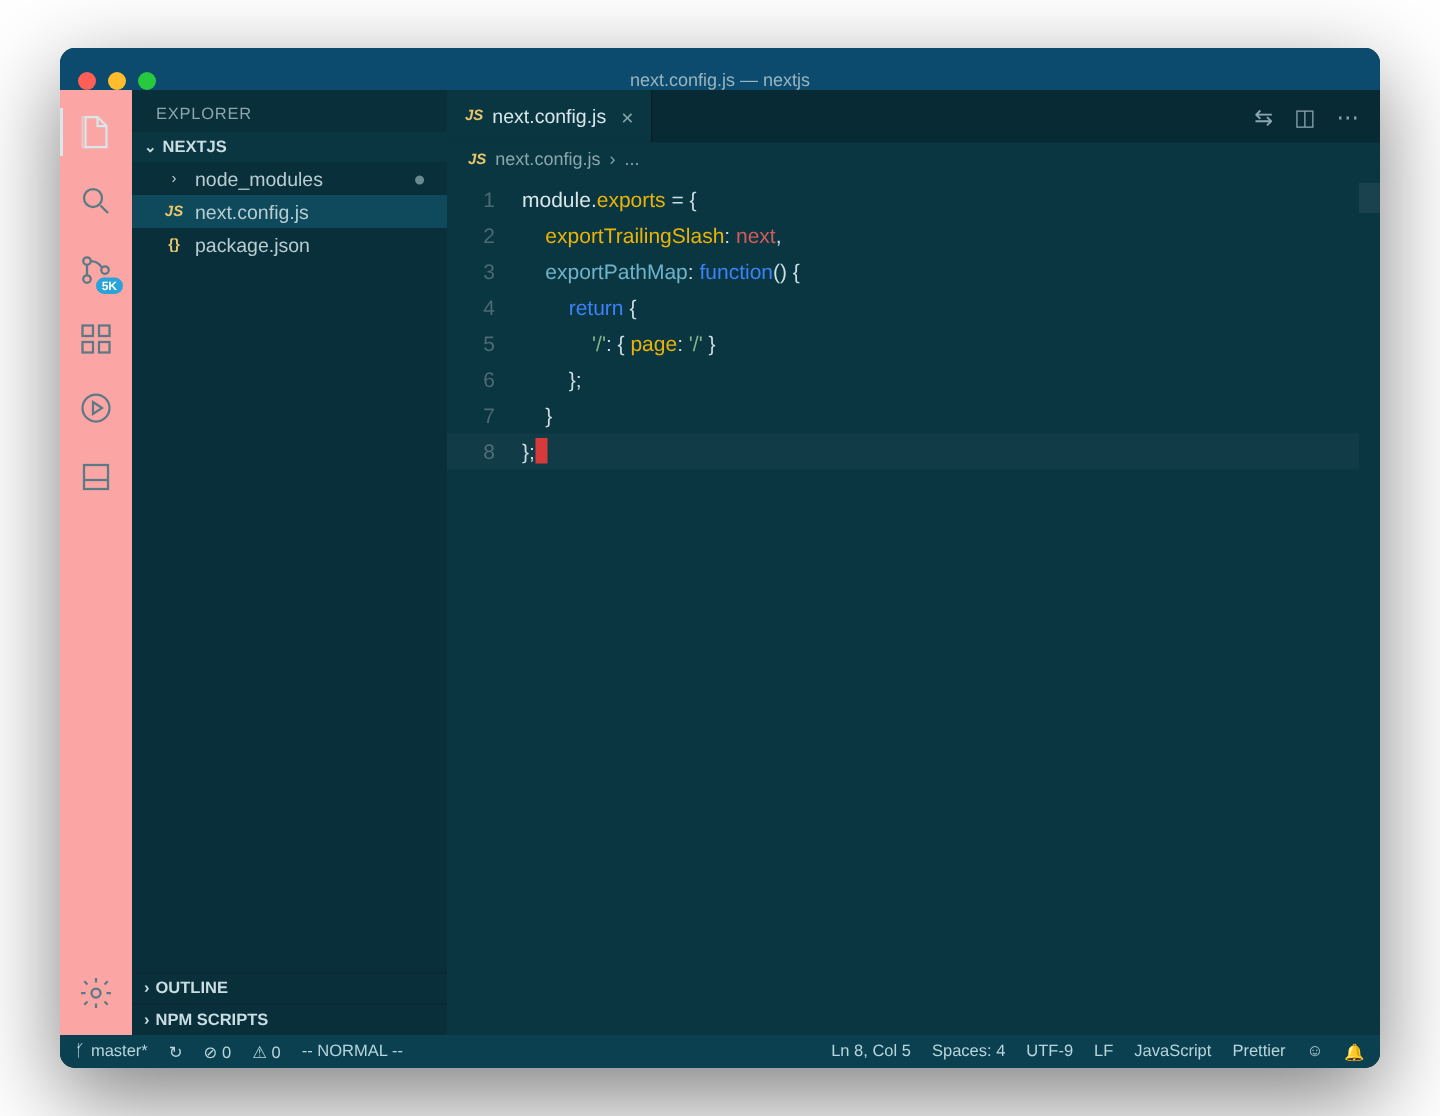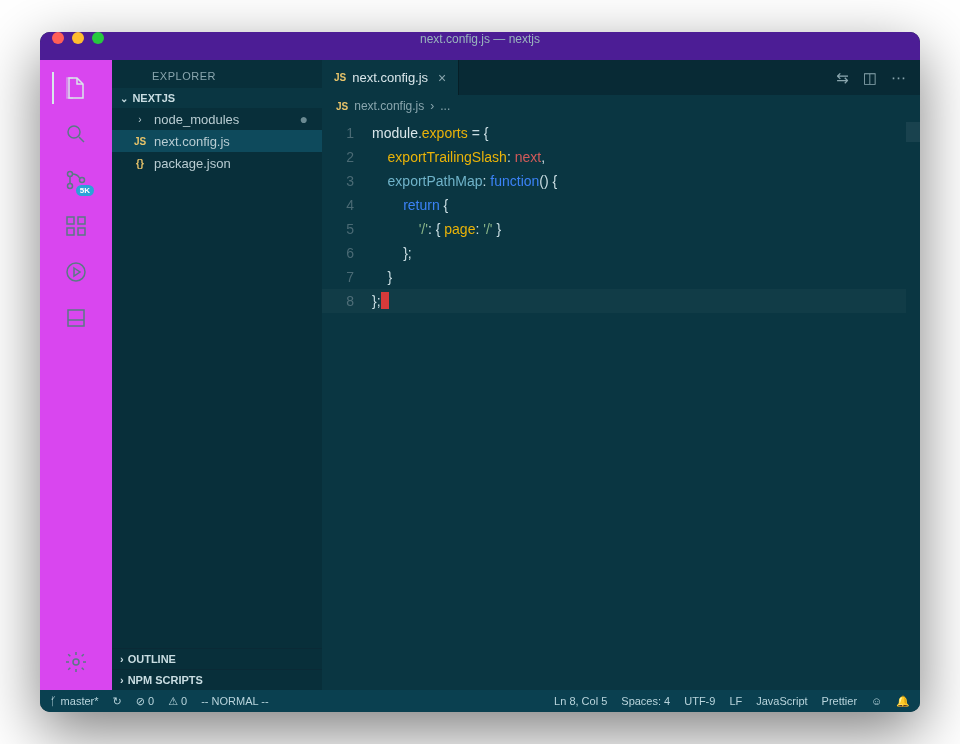--- a/index.html
+++ b/index.html
@@ -1,32 +1,32 @@
 <!DOCTYPE html>
 <html><head>
 <meta charset="utf-8">
 <style>
 * { margin:0; padding:0; box-sizing:border-box; font-family:-apple-system,BlinkMacSystemFont,"Segoe UI",sans-serif; }
 body { background:#fff; display:flex; align-items:center; justify-content:center; height:744px; width:960px; }
 .window { width:880px; height:680px; background:#0a2a36; border-radius:10px; overflow:hidden; box-shadow:0 20px 60px rgba(0,0,0,0.5); display:flex; flex-direction:column; position:relative; }
-.titlebar { height:28px; background:#4c1d95; display:flex; align-items:flex-start; position:relative; flex-shrink:0; }
+.titlebar { height:28px; background:#0c4a6e; display:flex; align-items:flex-end; position:relative; flex-shrink:0; }
 .traffic { display:flex; gap:8px; padding-left:12px; }
 .dot { width:12px; height:12px; border-radius:50%; }
 .dot.r{background:#ff5f56;} .dot.y{background:#ffbd2e;} .dot.g{background:#27c93f;}
 .title { position:absolute; left:0; right:0; text-align:center; font-size:12px; color:#99b5bd; pointer-events:none; }
 .body { flex:1; display:flex; overflow:hidden; }
-.activitybar { width:72px; background:#d946ef; display:flex; flex-direction:column; align-items:center; padding-top:8px; gap:6px; flex-shrink:0; }
+.activitybar { width:48px; background:#fca5a5; display:flex; flex-direction:column; align-items:center; padding-top:8px; gap:6px; flex-shrink:0; }
 .activitybar .end { margin-top:auto; margin-bottom:8px; }
 .aicon { width:48px; height:40px; display:flex; align-items:center; justify-content:center; color:#5a7a84; cursor:pointer; position:relative; }
 .aicon.active { color:#d9e6ea; }
 .aicon.active::before { content:''; position:absolute; left:0; top:4px; bottom:4px; width:2px; background:#d9e6ea; }
 .aicon svg { width:24px; height:24px; }
 .badge { position:absolute; bottom:4px; right:6px; background:#2aa3d8; color:#fff; font-size:8px; padding:1px 4px; border-radius:8px; font-weight:600; }
 .sidebar { width:210px; background:#082f3a; display:flex; flex-direction:column; flex-shrink:0; }
-.side-title { font-size:11px; color:#8aa6ae; padding:10px 16px 6px; letter-spacing:0.5px;margin-left:24px; }
+.side-title { font-size:11px; color:#8aa6ae; padding:10px 16px 6px; letter-spacing:0.5px; }
 .side-header { font-size:11px; color:#c9dde2; font-weight:700; padding:4px 8px; display:flex; align-items:center; gap:4px; background:#0a3642; }
 .side-header .chev{font-size:10px;}
 .tree { flex:1; font-size:13px; color:#b8ccd2; overflow:auto; }
 .tree-item { display:flex; align-items:center; gap:6px; padding:2px 8px 2px 20px; cursor:pointer; height:22px; }
 .tree-item.sel { background:#0e4a5c; }
 .tree-item .fi { width:16px; text-align:center; font-size:10px; }
 .tree-item .mod { margin-left:auto; color:#6a8a92; font-size:14px; padding-right:6px;}
 .side-section { font-size:11px; color:#c9dde2; font-weight:700; padding:4px 8px; display:flex; align-items:center; gap:4px; border-top:1px solid #0a2a36; }
 .main { flex:1; display:flex; flex-direction:column; background:#0a2f3c; overflow:hidden; }
 .tabbar { height:35px; background:#082a35; display:flex; align-items:stretch; }
@@ -41,21 +41,21 @@
 .gutter { width:50px; text-align:right; padding-right:18px; color:#4a6a74; user-select:none; padding-top:4px;}
 .code { flex:1; padding-top:4px; color:#c9dde2; position:relative; white-space:pre; }
 .hl-line { position:absolute; left:0; right:0; height:24px; background:rgba(255,255,255,0.03); }
 .cursor-block{display:inline-block;width:8px;height:17px;background:#d73a3a;vertical-align:middle;margin-bottom:3px;}
 .c-kw{color:#d9e6ea;} .c-prop{color:#eab308;} .c-prop2{color:#6fb3c9;} .c-bool{color:#d25a5a;} .c-func{color:#3b82f6;} .c-ret{color:#3b82f6;} .c-str{color:#88b388;} .c-punc{color:#c9dde2;}
 .minimap { position:absolute; right:0; top:0; width:14px; bottom:0; background:#0a3642; }
 .minimap .mm-slider { position:absolute; right:0; top:5px; width:14px; height:20px; background:rgba(200,220,225,0.08);}
 .statusbar { height:22px; background:#0a4050; display:flex; align-items:center; font-size:11px; color:#b8d4dc; padding:0 10px; gap:14px; flex-shrink:0;}
 .statusbar .sp{flex:1;}
 .statusbar span{cursor:pointer; display:flex; align-items:center; gap:4px;}
-.js-badge{color:#e8c46a;font-weight:700;font-size:9px;}
+.js-badge{color:#e8c46a;font-weight:700;font-size:9px;font-style:italic;}
 .json-badge{color:#e8c46a;font-weight:700;font-size:10px;}
 </style>
 </head>
 <body>
 
 <div class="window">
   <div class="titlebar">
     <div class="traffic">
       <div class="dot r"></div>
       <div class="dot y"></div>

